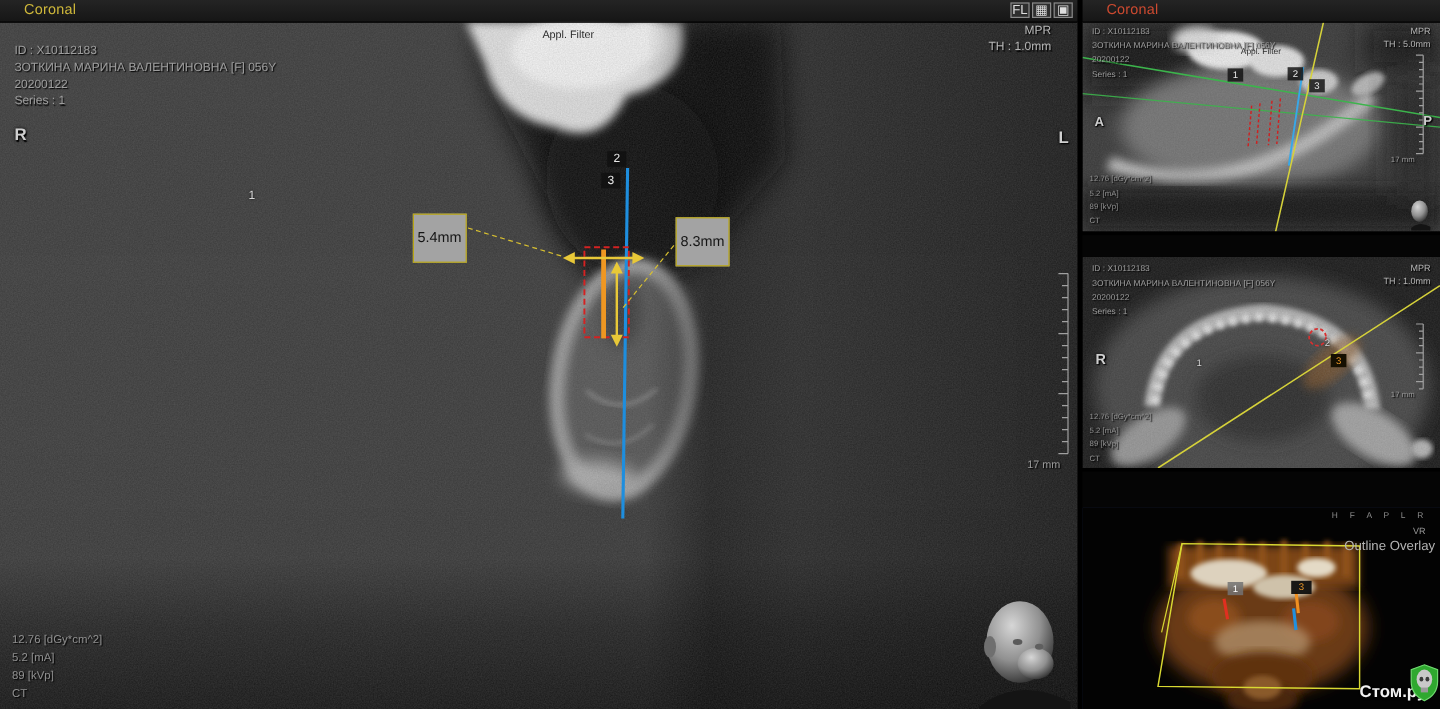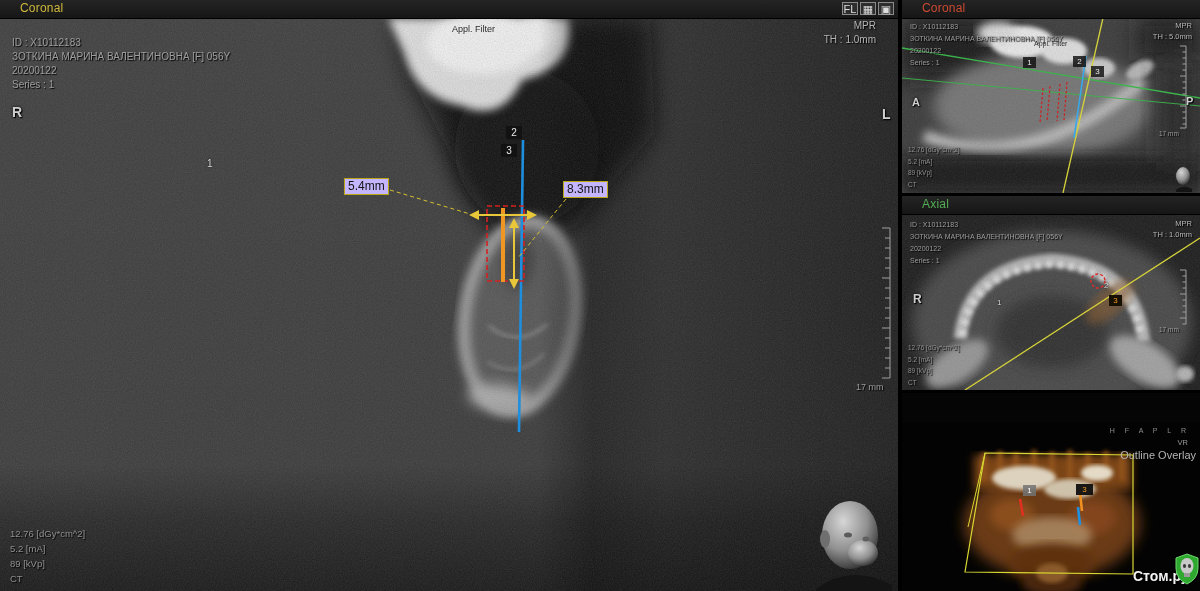--- a/index.html
+++ b/index.html
@@ -18,22 +18,22 @@
   .info div{white-space:nowrap;}
   .inf-l{font-size:10px;line-height:14px;}
   .inf-s{font-size:7px;line-height:12px;}
   .mode{position:absolute;color:#b5b5b5;text-align:left;text-shadow:1px 1px 1px #000;z-index:20;white-space:nowrap;}
   .filt{position:absolute;color:#2c2c2c;z-index:20;white-space:nowrap;}
   .orient{position:absolute;color:#cfcfcf;font-weight:bold;text-shadow:0 0 3px #000,1px 1px 1px #000;z-index:20;}
   .dose{position:absolute;color:#8f8f8f;text-shadow:1px 1px 1px #000;z-index:20;}
   .dose div{white-space:nowrap;}
   .dose-l{font-size:9.5px;line-height:15px;}
   .dose-s{font-size:6.5px;line-height:11.5px;}
-  .mlabel{position:absolute;background:#c4b5fd;color:#151515;font-size:12px;line-height:15px;
-          padding:0 3px;border:1px solid #b8a616;z-index:25;}
+  .mlabel{position:absolute;background:#a3a3a3;color:#151515;font-size:12px;line-height:15px;
+          padding:12px 3px;border:1px solid #b8a616;z-index:25;}
   .chip{position:absolute;background:rgba(16,16,16,.82);color:#e9e9e9;font-size:10px;line-height:13px;
         min-width:12px;text-align:center;padding:0 2px;z-index:25;}
   .chip-sm{font-size:8px;line-height:11px;min-width:9px;}
   .chip-axi3{background:#161002;color:#f29c2a;}
   .chip-3d1{background:rgba(115,115,115,.85);color:#fff;}
   .chip-3d3{background:rgba(10,10,10,.92);color:#f29c2a;padding:0 4px;}
   .plainmark{position:absolute;color:#d8d8d8;text-shadow:0 0 2px #000;z-index:24;}
   .rlabel{position:absolute;color:#9a9a9a;text-shadow:1px 1px 1px #000;z-index:20;white-space:nowrap;}
   .letters3d{position:absolute;color:#8e8e8e;font-size:7px;letter-spacing:4px;z-index:20;white-space:nowrap;}
   .vr3d{position:absolute;color:#9a9a9a;font-size:7.5px;z-index:20;}
@@ -242,23 +242,20 @@
       <div class="dose dose-s" style="left:6px;top:126px">
         <div>12.76 [dGy*cm^2]</div>
         <div>5.2 [mA]</div>
         <div>89 [kVp]</div>
         <div>CT</div>
       </div>
     </div>
   </section>
 
   <section class="panel" style="left:902px;top:196px;width:298px;height:194px">
-    <header class="phead">
-      <span class="ptitle t-axi">Axial</span>
-    </header>
     <div class="viewport" style="left:0;top:18px;width:298px;height:176px">
       <svg width="298" height="176">
         <rect width="298" height="176" fill="#1a1a1a"></rect>
         <ellipse cx="150" cy="108" rx="140" ry="92" fill="#474747" filter="url(#b7)"></ellipse>
         <ellipse cx="150" cy="118" rx="56" ry="36" fill="#2d2d2d" filter="url(#b7)"></ellipse>
         <path d="M58 125 Q66 52 150 46 Q234 52 242 128" stroke="#b2b2b2" stroke-width="13" fill="none" filter="url(#b2)"></path>
         <path d="M60 122 Q68 56 150 50 Q230 56 240 125" stroke="#e6e6e6" stroke-width="7" fill="none" stroke-dasharray="6 5" filter="url(#b2)"></path>
         <ellipse cx="208" cy="88" rx="30" ry="13" transform="rotate(-42 208 88)" fill="#8a5a2a" opacity="0.6" filter="url(#b4)"></ellipse>
         <ellipse cx="55" cy="150" rx="36" ry="17" transform="rotate(-34 55 150)" fill="#979797" filter="url(#b4)"></ellipse>
         <ellipse cx="243" cy="148" rx="40" ry="19" transform="rotate(32 243 148)" fill="#a3a3a3" filter="url(#b4)"></ellipse>

